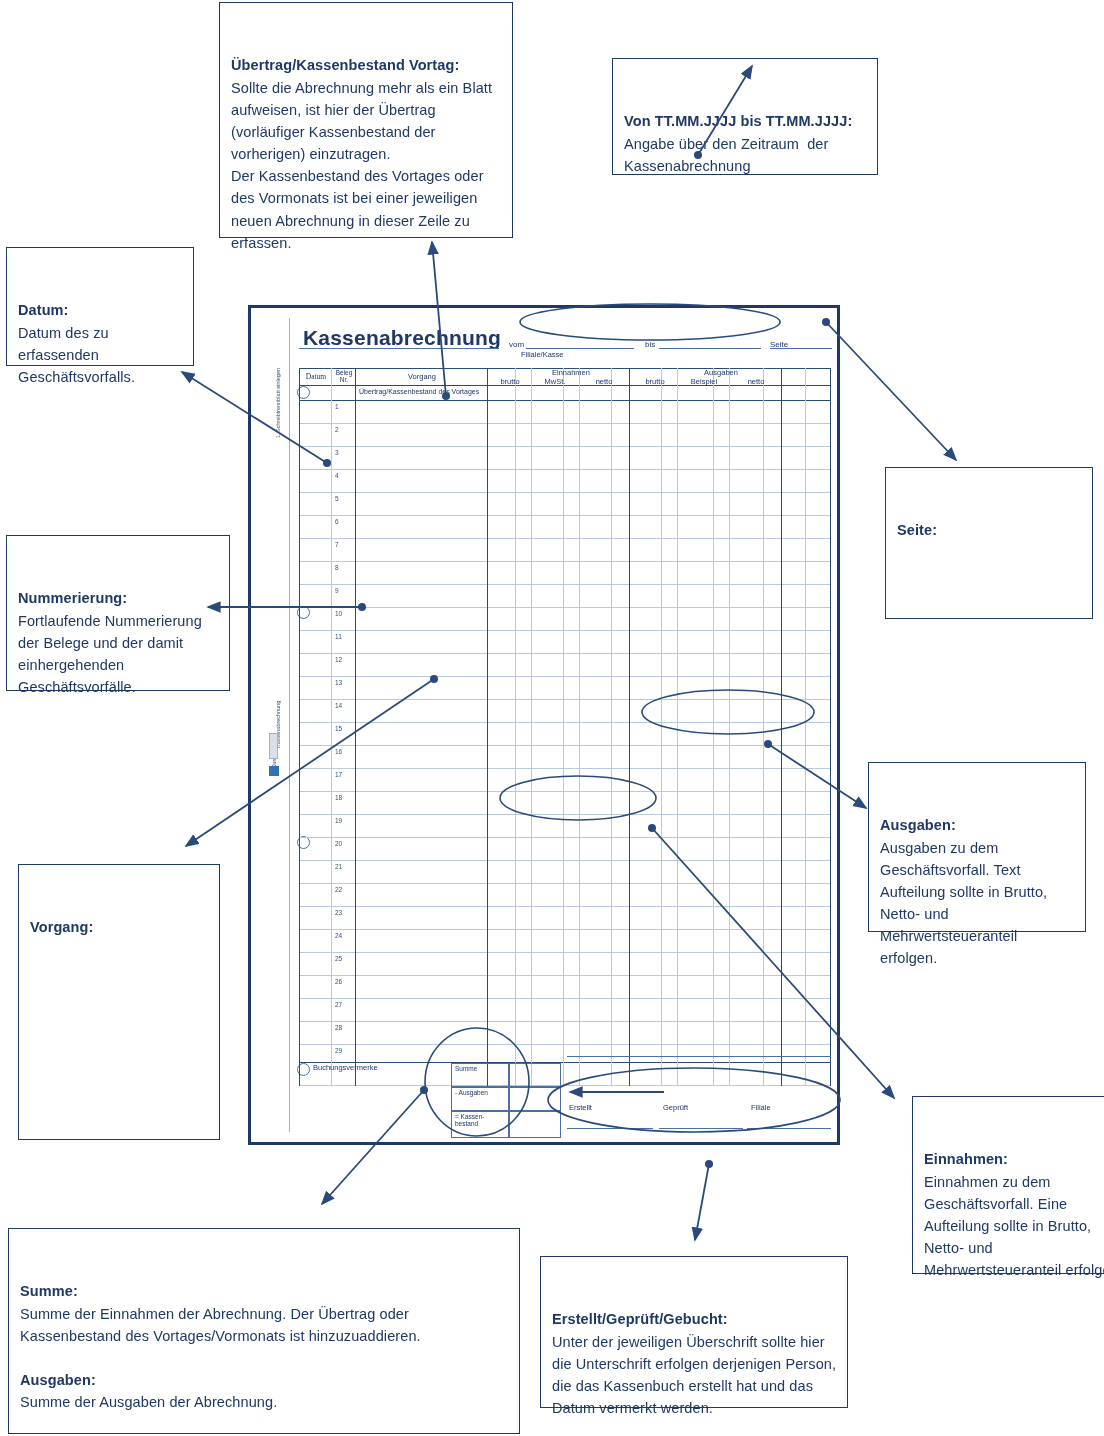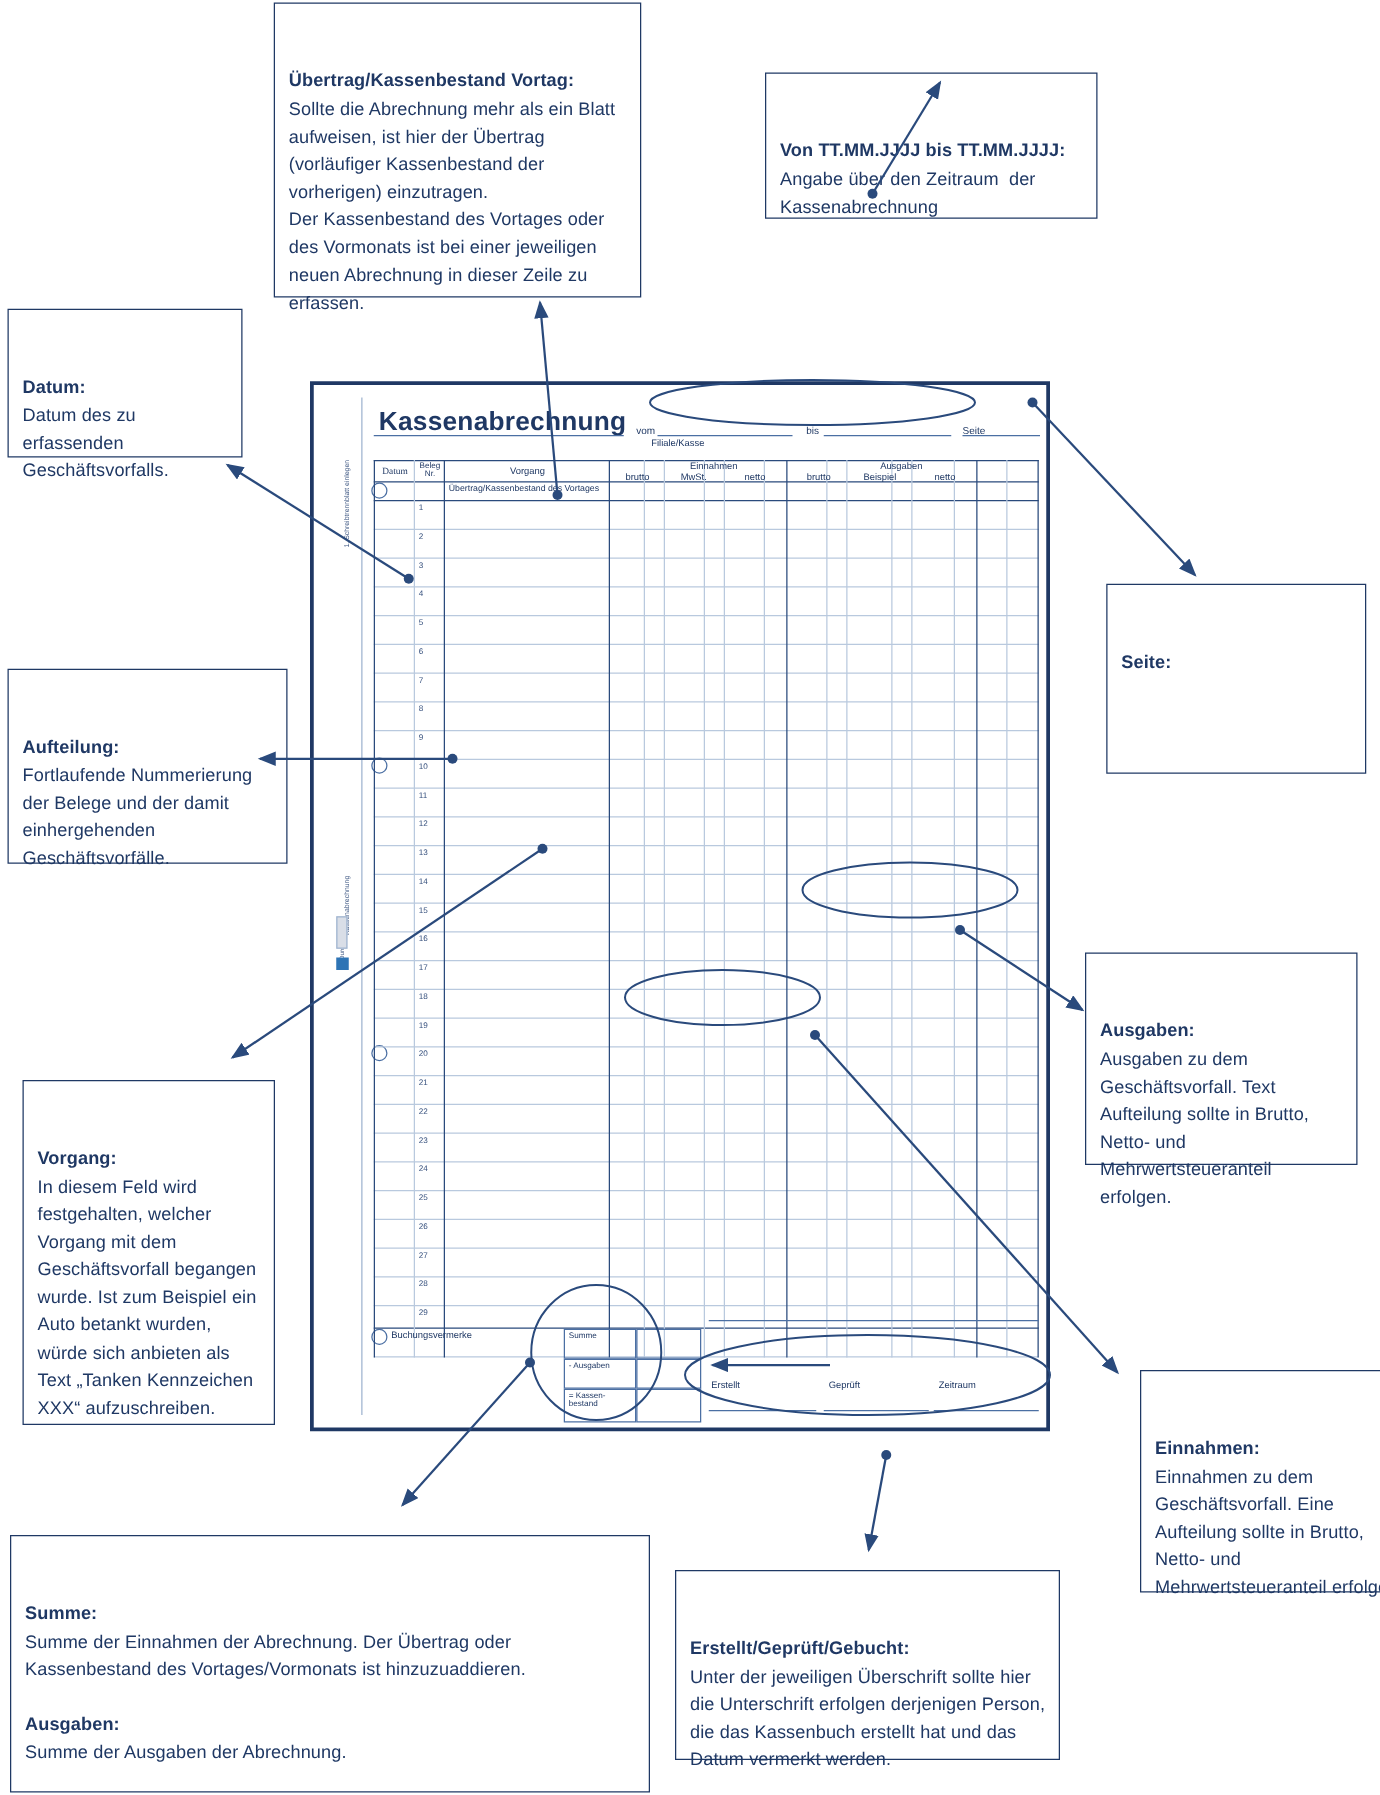--- a/index.html
+++ b/index.html
@@ -197,29 +197,29 @@
 
   <div class="callout" style="left:6px; top:247px; width:188px; height:119px;">
     <b class="ttl">Datum:</b><span>Datum des zu erfassenden Geschäftsvorfalls.</span>
   </div>
 
   <div class="callout" style="left:885px; top:467px; width:208px; height:152px;">
     <b class="ttl">Seite:</b>
   </div>
 
   <div class="callout" style="left:6px; top:535px; width:224px; height:156px;">
-    <b class="ttl">Aufteilung:</b><span>Fortlaufende Nummerierung der Belege und der damit einhergehenden Geschäftsvorfälle.</span>
+    <b class="ttl">Nummerierung:</b><span>Fortlaufende Nummerierung der Belege und der damit einhergehenden Geschäftsvorfälle.</span>
   </div>
 
   <div class="callout" style="left:868px; top:762px; width:218px; height:170px;">
     <b class="ttl">Ausgaben:</b><span>Ausgaben zu dem Geschäftsvorfall. Text Aufteilung sollte in Brutto, Netto- und Mehrwertsteueranteil erfolgen.</span>
   </div>
 
   <div class="callout" style="left:18px; top:864px; width:202px; height:276px;">
-    <b class="ttl">Vorgang:</b><span>In diesem Feld wird festgehalten, welcher Vorgang mit dem Geschäftsvorfall begangen wurde. Ist zum Beispiel ein Auto betankt wurden, würde sich anbieten als Text „Tanken Kennzeichen XXX“ aufzuschreiben.</span>
+    <b class="ttl">Vorgang:</b>
   </div>
 
   <div class="callout" style="left:912px; top:1096px; width:222px; height:178px;">
     <b class="ttl">Einnahmen:</b><span>Einnahmen zu dem Geschäftsvorfall. Eine Aufteilung sollte in Brutto, Netto- und Mehrwertsteueranteil erfolgen.</span>
   </div>
 
   <div class="callout" style="left:8px; top:1228px; width:512px; height:206px;">
     <b class="ttl">Summe:</b><span>Summe der Einnahmen der Abrechnung. Der Übertrag oder Kassenbestand des Vortages/Vormonats ist hinzuzuaddieren.</span>
     <b class="ttl">Ausgaben:</b><span>Summe der Ausgaben der Abrechnung.</span>
     <b class="ttl">Kassenbestand:</b>
@@ -358,21 +358,21 @@
 
       <div class="sumbox" style="left:200px; top:755px; width:58px; height:24px;">Summe</div>
       <div class="sumbox" style="left:200px; top:779px; width:58px; height:24px;">- Ausgaben</div>
       <div class="sumbox" style="left:200px; top:803px; width:58px; height:27px; line-height:1.15;">= Kassen-<br>bestand</div>
       <div class="sumbox" style="left:258px; top:755px; width:52px; height:24px;"></div>
       <div class="sumbox" style="left:258px; top:779px; width:52px; height:24px;"></div>
       <div class="sumbox" style="left:258px; top:803px; width:52px; height:27px;"></div>
 
       <div class="sigline" style="left:318px; top:795px;">Erstellt</div>
       <div class="sigline" style="left:412px; top:795px;">Geprüft</div>
-      <div class="sigline" style="left:500px; top:795px;">Zeitraum</div>
+      <div class="sigline" style="left:500px; top:795px;">Filiale</div>
       <div class="rule" style="left:316px; top:820px; width:86px;"></div>
       <div class="rule" style="left:408px; top:820px; width:84px;"></div>
       <div class="rule" style="left:496px; top:820px; width:84px;"></div>
       <div class="rule" style="left:316px; top:748px; width:264px;"></div>
     </div>
   </div>
 
   <svg class="overlay" viewBox="0 0 1104 1436">
     <defs>
       <marker id="arrow" markerWidth="9" markerHeight="9" refX="7" refY="3.2" orient="auto" markerUnits="strokeWidth">

